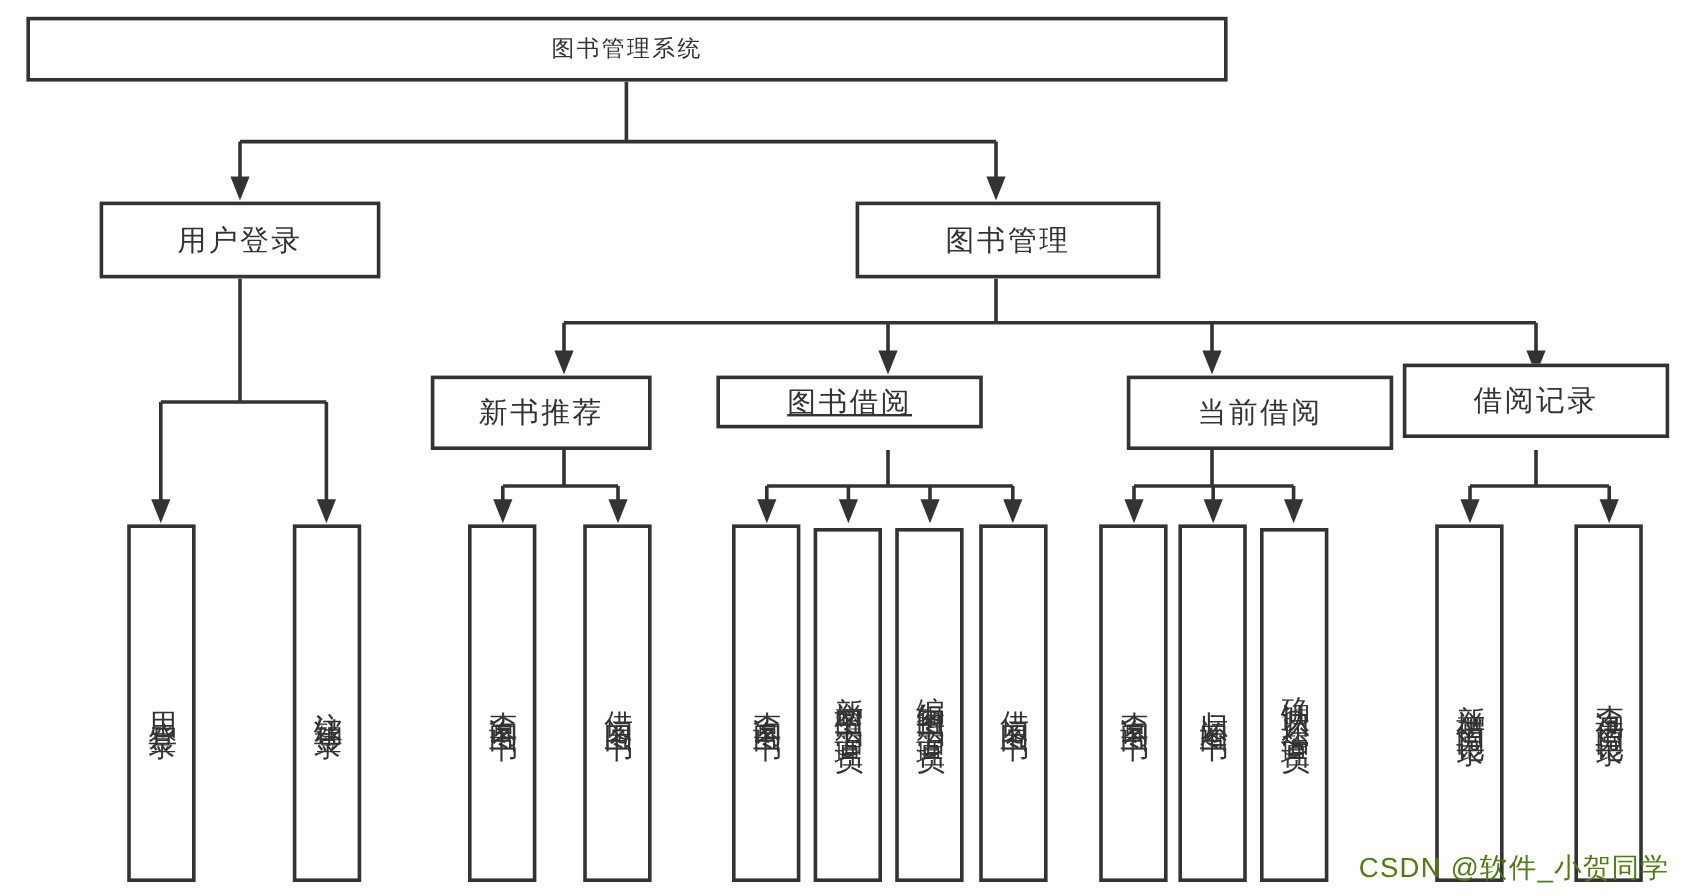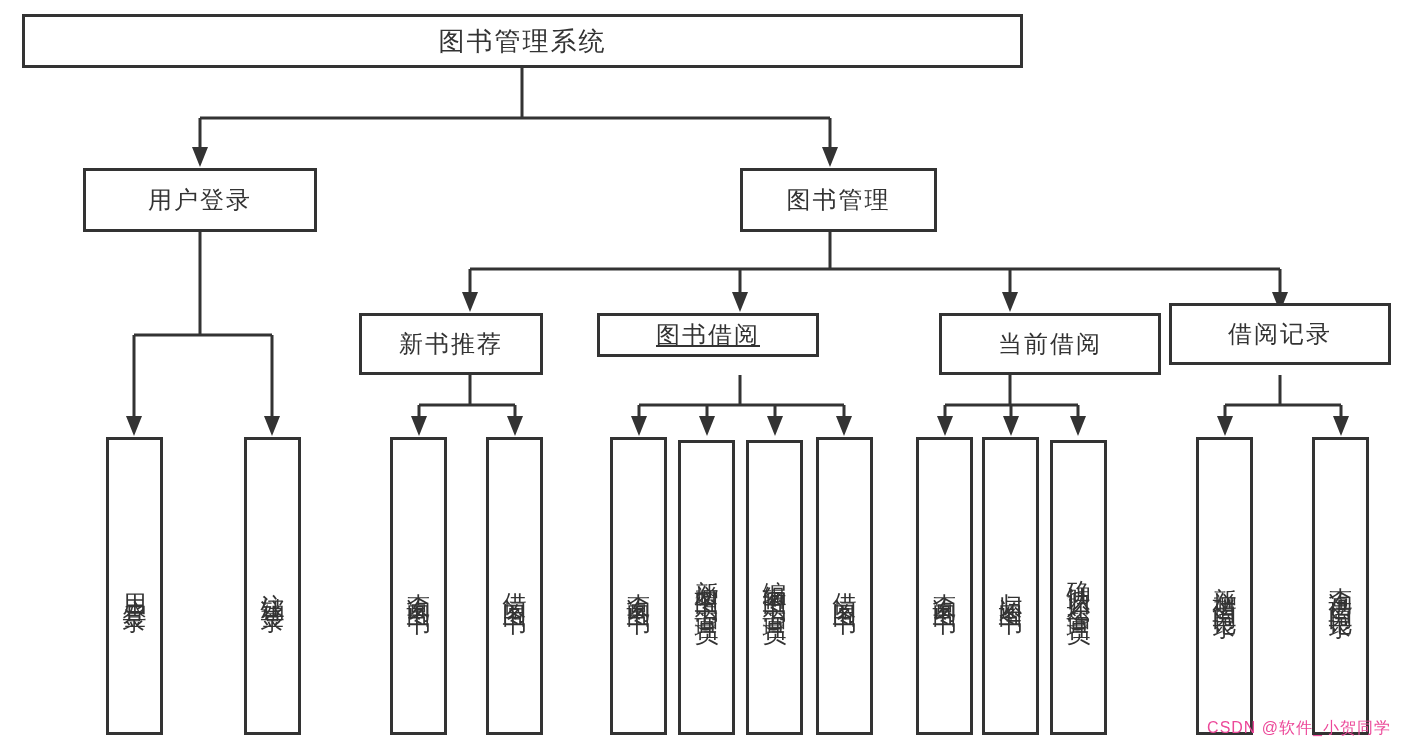--- a/index.html
+++ b/index.html
@@ -13,39 +13,39 @@
   .wires { position:absolute; left:0; top:0; }
   .node {
     position:absolute;
     box-sizing:border-box;
     border:3px solid #333333;
     background:#ffffff;
     display:flex; align-items:center; justify-content:center;
     font-size:24px; color:#333333; letter-spacing:2px;
     white-space:nowrap;
   }
-  .node.root { font-size:26px; }
+  .node.root { font-size:19px; }
   .leaf {
     position:absolute;
     box-sizing:border-box;
     top:437px; width:57px; height:298px;
     border:3px solid #333333;
     background:#ffffff;
     display:flex; align-items:center; justify-content:center;
   }
   .leaf span {
     writing-mode:vertical-rl;
     text-orientation:mixed;
     font-size:24px; color:#333333;
     letter-spacing:6px; line-height:1;
   }
   .watermark {
     position:absolute;
     right:14px; bottom:8px;
-    font-size:16px; color:#ec4899;
+    font-size:23px; color:#4d7c0f;
     letter-spacing:1px;
     white-space:nowrap;
   }
 </style>
 </head>
 <body>
 
 <div id="canvas">
 
   <svg class="wires" width="1405" height="747" viewBox="0 0 1405 747">
@@ -77,21 +77,21 @@
       <polygon points="1003,416 1019,416 1011,436"></polygon>
       <polygon points="1070,416 1086,416 1078,436"></polygon>
       <polygon points="1217,416 1233,416 1225,436"></polygon>
       <polygon points="1333,416 1349,416 1341,436"></polygon>
     </g>
   </svg>
 
   <div class="node root" style="left:22px; top:14px; width:1001px; height:54px;">图书管理系统</div>
 
   <div class="node" style="left:83px; top:168px; width:234px; height:64px;">用户登录</div>
-  <div class="node" style="left:740px; top:168px; width:197px; height:64px;">图书管理</div>
+  <div class="node" style="left:713px; top:168px; width:254px; height:64px;">图书管理</div>
 
   <div class="node" style="left:359px; top:313px; width:184px; height:62px;">新书推荐</div>
   <div class="node" style="left:597px; top:313px; width:222px; height:44px;text-decoration:underline;">图书借阅</div>
   <div class="node" style="left:899px; top:313px; width:222px; height:62px;margin-left:40px;">当前借阅</div>
   <div class="node" style="left:1169px; top:303px; width:222px; height:62px;">借阅记录</div>
 
   <div class="leaf" style="left:106px;">
     <span>用户登录</span>
   </div>
   <div class="leaf" style="left:244px;">

